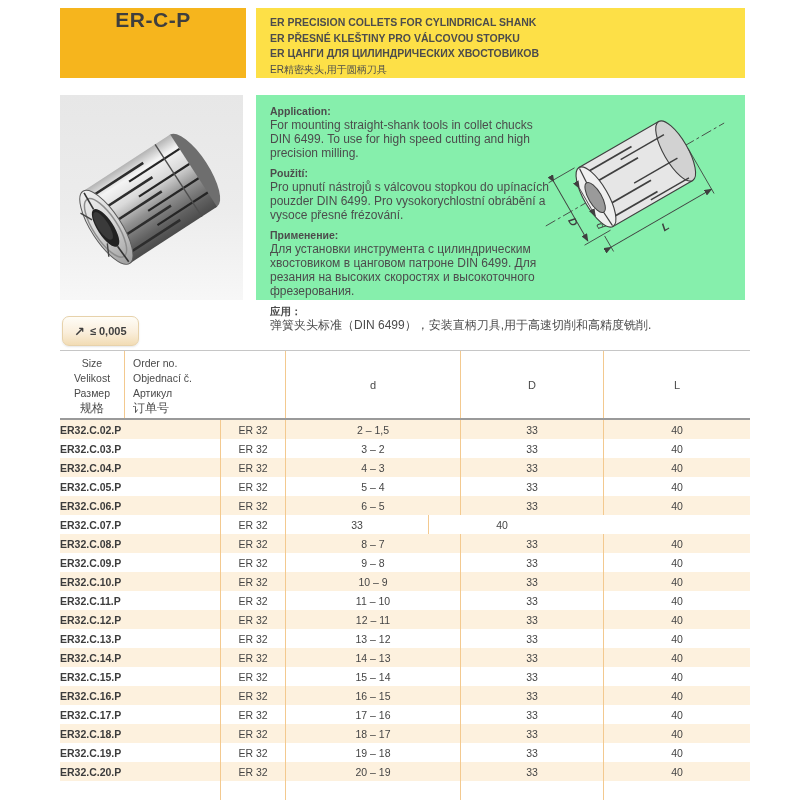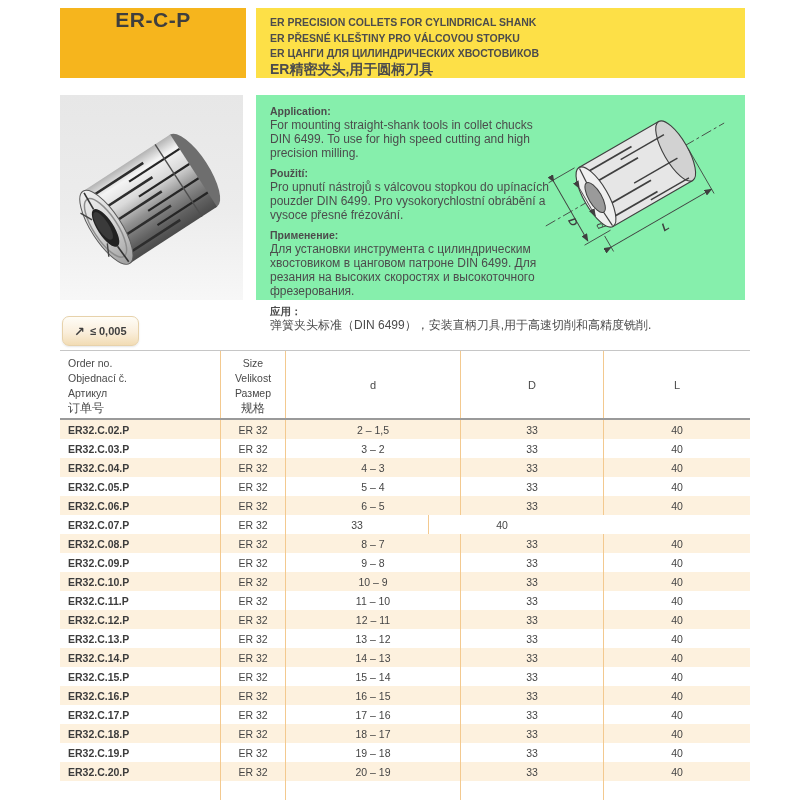--- a/index.html
+++ b/index.html
@@ -6,21 +6,21 @@
   .page{position:relative;width:800px;height:800px;background:#ffffff;overflow:hidden;
         font-family:"Liberation Sans","DejaVu Sans",sans-serif;color:#4a4a4a;}
 
   
   .code-box{position:absolute;left:60px;top:8px;width:186px;height:70px;background:#f6b51d;
             display:flex;align-items:flex-start;justify-content:center;}
   .code-box .code{font-size:21px;font-weight:bold;color:#3e3e3e;letter-spacing:.5px;}
   .title-box{position:absolute;left:256px;top:8px;width:489px;height:70px;background:#fde047;
              box-sizing:border-box;padding:7px 0 0 14px;}
   .title-line{font-size:10.5px;font-weight:bold;color:#4c4c4c;line-height:15.5px;white-space:nowrap;}
-  .title-line.cn{font-weight:bold;font-size:14px;}
+  .title-line.cn{font-weight:normal;font-size:10px;}
 
   
   .photo-box{position:absolute;left:60px;top:95px;width:183px;height:205px;
              background:linear-gradient(180deg,#e7e7e7 0%,#ececec 55%,#f7f7f7 100%);}
   .photo-box svg{display:block;width:100%;height:100%;}
 
   
   .app-box{position:absolute;left:256px;top:95px;width:489px;height:205px;background:#86efac;
            box-sizing:border-box;padding:9px 0 0 14px;}
   .app-section{margin-bottom:6px;width:282px;}
@@ -49,21 +49,21 @@
   .c4{width:146px;}
   .bdr{border-right:1px solid #f3c98f;}
   .th.c0{padding:5px 0 0 8px;text-align:left;}
   .th.c1{padding-top:5px;text-align:center;}
   .th-line{font-size:10.5px;line-height:15px;color:#4a4a4a;}
   .th-line.cn{font-size:12px;}
   .th-letter{display:flex;align-items:center;justify-content:center;font-size:11px;color:#4a4a4a;}
   .tbody .tr{display:flex;height:19px;}
   .tr.odd{background:#fdf1de;}
   .td{font-size:10.5px;color:#454545;display:flex;align-items:center;justify-content:center;height:19px;}
-  .td.c0{justify-content:flex-start;padding-left:8px;font-weight:bold;color:#3c3c3c;}
+  .td.c0{justify-content:flex-start;font-weight:bold;color:#3c3c3c;}
   .tfoot{display:flex;height:19px;}
   .tfoot .td{height:19px;}
 </style>
 </head>
 <body>
 
 <div class="page">
 
   <div class="code-box">
     <span class="code">ER-C-P</span>
@@ -175,31 +175,31 @@
     </svg>
   </div>
 
   <div class="badge">
     <span class="arrow">↗</span>
     <span class="val">≤ 0,005</span>
   </div>
 
   <div class="spec-table">
     <div class="thead">
+      <div class="th c1 bdr">
+        <div class="th-line">Size</div>
+        <div class="th-line">Velikost</div>
+        <div class="th-line">Размер</div>
+        <div class="th-line cn">规格</div>
+      </div>
       <div class="th c0 bdr">
         <div class="th-line">Order no.</div>
         <div class="th-line">Objednací č.</div>
         <div class="th-line">Артикул</div>
         <div class="th-line cn">订单号</div>
-      </div>
-      <div class="th c1 bdr">
-        <div class="th-line">Size</div>
-        <div class="th-line">Velikost</div>
-        <div class="th-line">Размер</div>
-        <div class="th-line cn">规格</div>
       </div>
       <div class="th c2 bdr th-letter">d</div>
       <div class="th c3 bdr th-letter">D</div>
       <div class="th c4 th-letter">L</div>
     </div>
     <div class="tbody">
         <div class="tr odd">
           <div class="td c0 bdr">ER32.C.02.P</div>
           <div class="td c1 bdr">ER 32</div>
           <div class="td c2 bdr">2 – 1,5</div>

